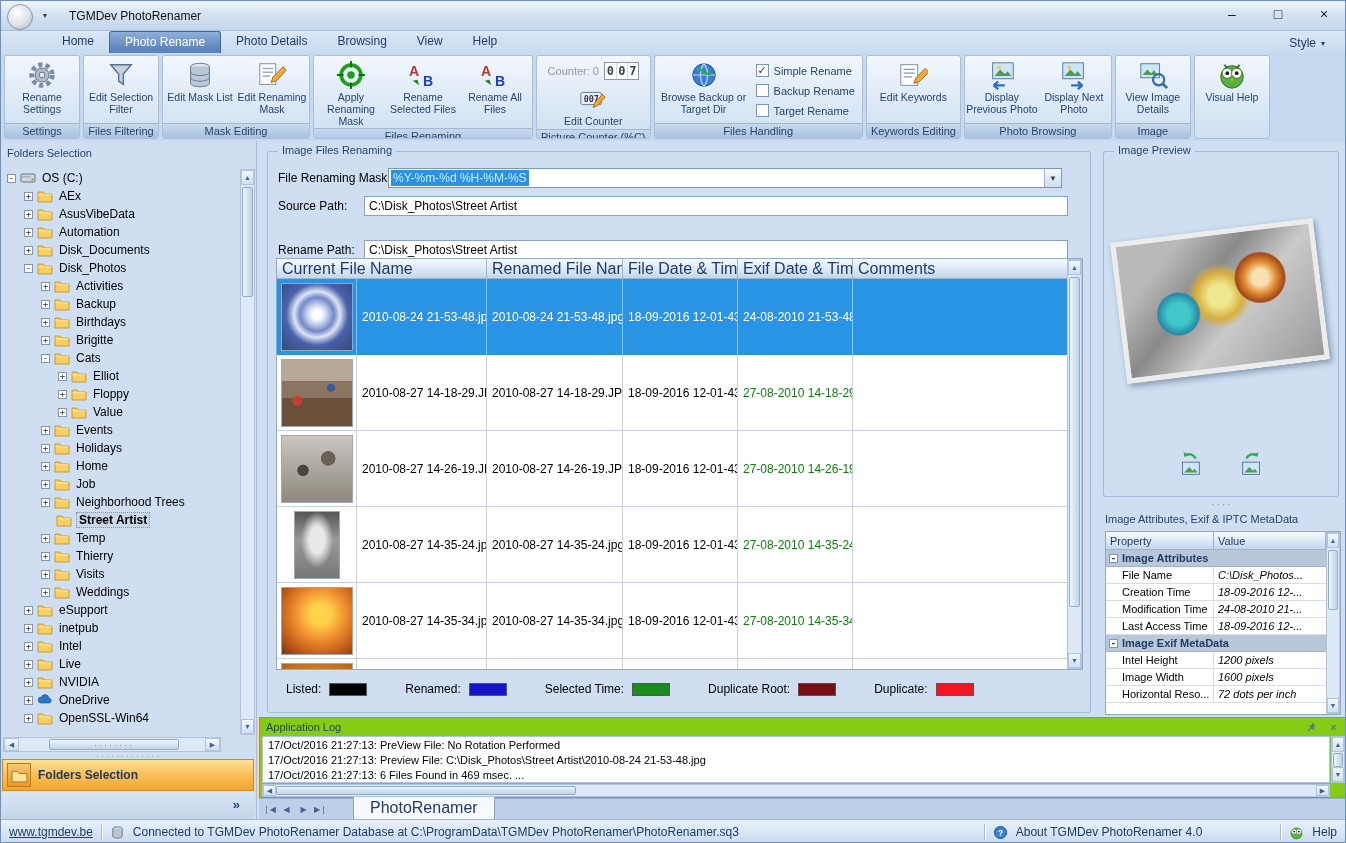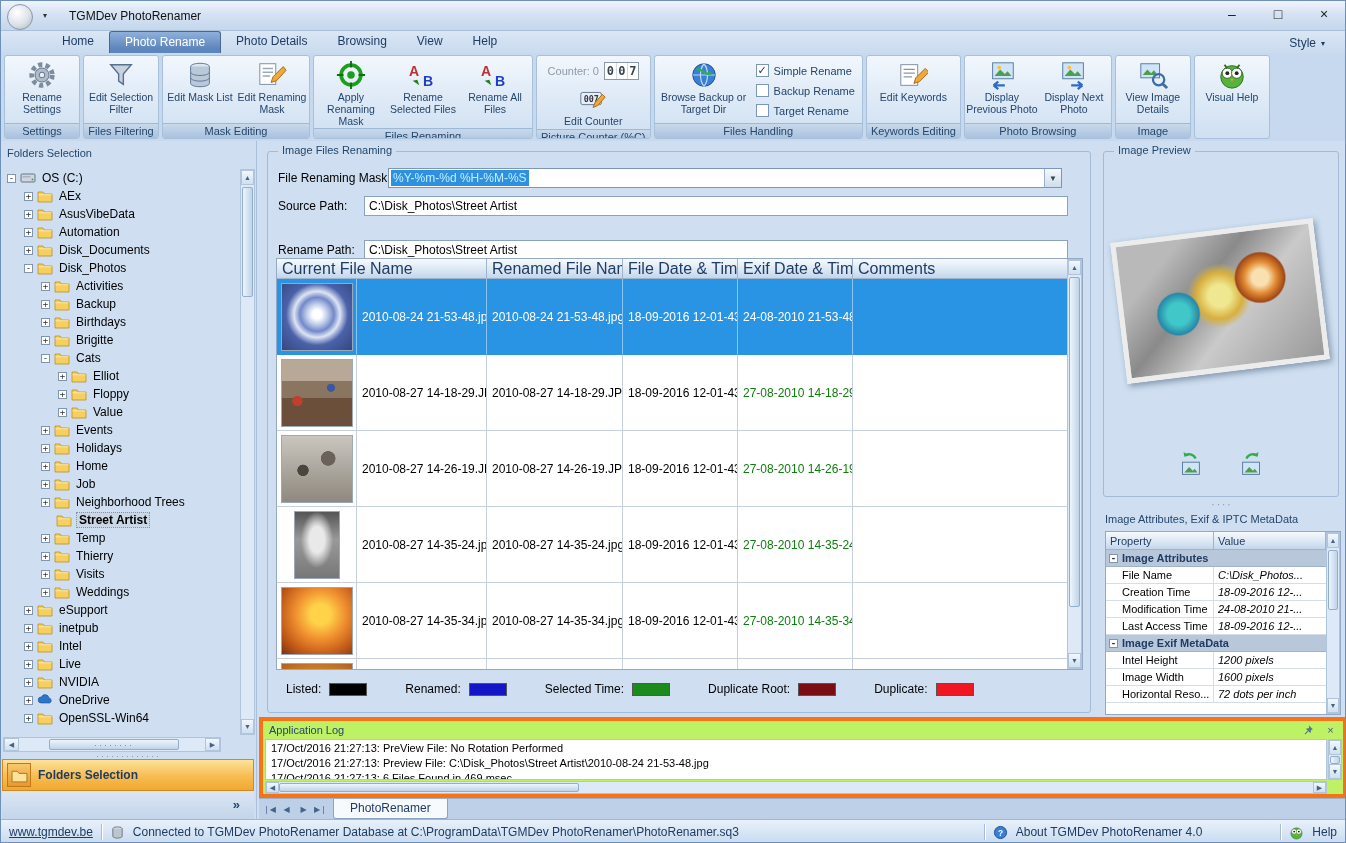--- a/index.html
+++ b/index.html
@@ -171,35 +171,35 @@
     border-bottom:1px solid #9fb4cc;font-size:11px;color:#1e3c64;display:flex;align-items:center;padding-left:4px;}
   .meta-body{position:absolute;left:0;top:18px;right:14px;bottom:0;overflow:hidden;}
   .mgroup{height:17px;background:#b9c7da;border-bottom:1px solid #9fb4cc;display:flex;align-items:center;
     gap:4px;padding-left:3px;font-size:11px;font-weight:bold;color:#1e3c64;white-space:nowrap;}
   .mrow{height:17px;display:grid;grid-template-columns:108px 1fr;border-bottom:1px solid #d6dde6;}
   .mprop{padding-left:16px;font-size:11px;display:flex;align-items:center;border-right:1px solid #d6dde6;white-space:nowrap;overflow:hidden;}
   .mval{padding-left:4px;font-size:11px;display:flex;align-items:center;white-space:nowrap;overflow:hidden;font-style:italic;}
   .meta-vscroll{right:0;top:0;bottom:0;width:14px;}
 
   
-  .log-panel{position:absolute;left:258px;top:716px;width:1088px;height:81px;background:#bef264;border:4px solid #f97316;}
+  .log-panel{position:absolute;left:258px;top:716px;width:1088px;height:81px;background:#84cc16;border:1px solid #f97316;}
   .log-header{height:18px;display:flex;align-items:center;padding:0 6px;font-size:11px;color:#24466c;gap:10px;}
   .log-header .spacer{flex:1;}
   .log-header .hicon{width:13px;height:13px;display:flex;align-items:center;justify-content:center;color:#44608a;font-size:11px;}
   .log-body{position:absolute;left:2px;top:18px;right:16px;bottom:14px;background:#fff;border:1px solid #b0c4dc;
     font-size:11px;line-height:15px;padding:1px 5px;overflow:hidden;white-space:nowrap;}
   .log-vscroll{right:1px;top:18px;bottom:14px;width:14px;}
   .log-hscroll{left:2px;right:16px;bottom:0;height:13px;}
 
   
   .tabstrip{position:absolute;left:258px;top:797px;width:1088px;height:21px;background:#bdd0e8;
     border-top:1px solid #98b2d0;display:flex;align-items:center;padding-left:2px;}
   .navbtn{width:17px;height:17px;display:flex;align-items:center;justify-content:center;font-size:8px;color:#44648c;}
-  .doctab{margin-left:4px;padding:2px 16px 3px;background:#f7fafd;border:1px solid #8aa4c4;border-top:none;
-    border-radius:0 0 3px 3px;font-size:12px;color:#1e3c64;}
+  .doctab{margin-left:24px;padding:2px 16px 3px;background:#f7fafd;border:1px solid #8aa4c4;border-top:none;
+    border-radius:0 0 3px 3px;font-size:16px;color:#1e3c64;}
 
   
   .statusbar{position:absolute;left:0;top:818px;width:100%;height:25px;
     background:linear-gradient(#e8f1fb,#c8daee);border-top:1px solid #9fb6d4;
     display:flex;align-items:center;padding:0 8px;gap:8px;font-size:12px;color:#1e3c64;}
   .sb-link{color:#1e3c64;text-decoration:underline;cursor:pointer;}
   .sb-sep{width:1px;height:16px;background:#a8bcd4;box-shadow:1px 0 0 #fff;}
   .sb-icon{width:15px;height:15px;}
   .sb-icon svg{width:15px;height:15px;}
   .sb-spacer{flex:1;}

